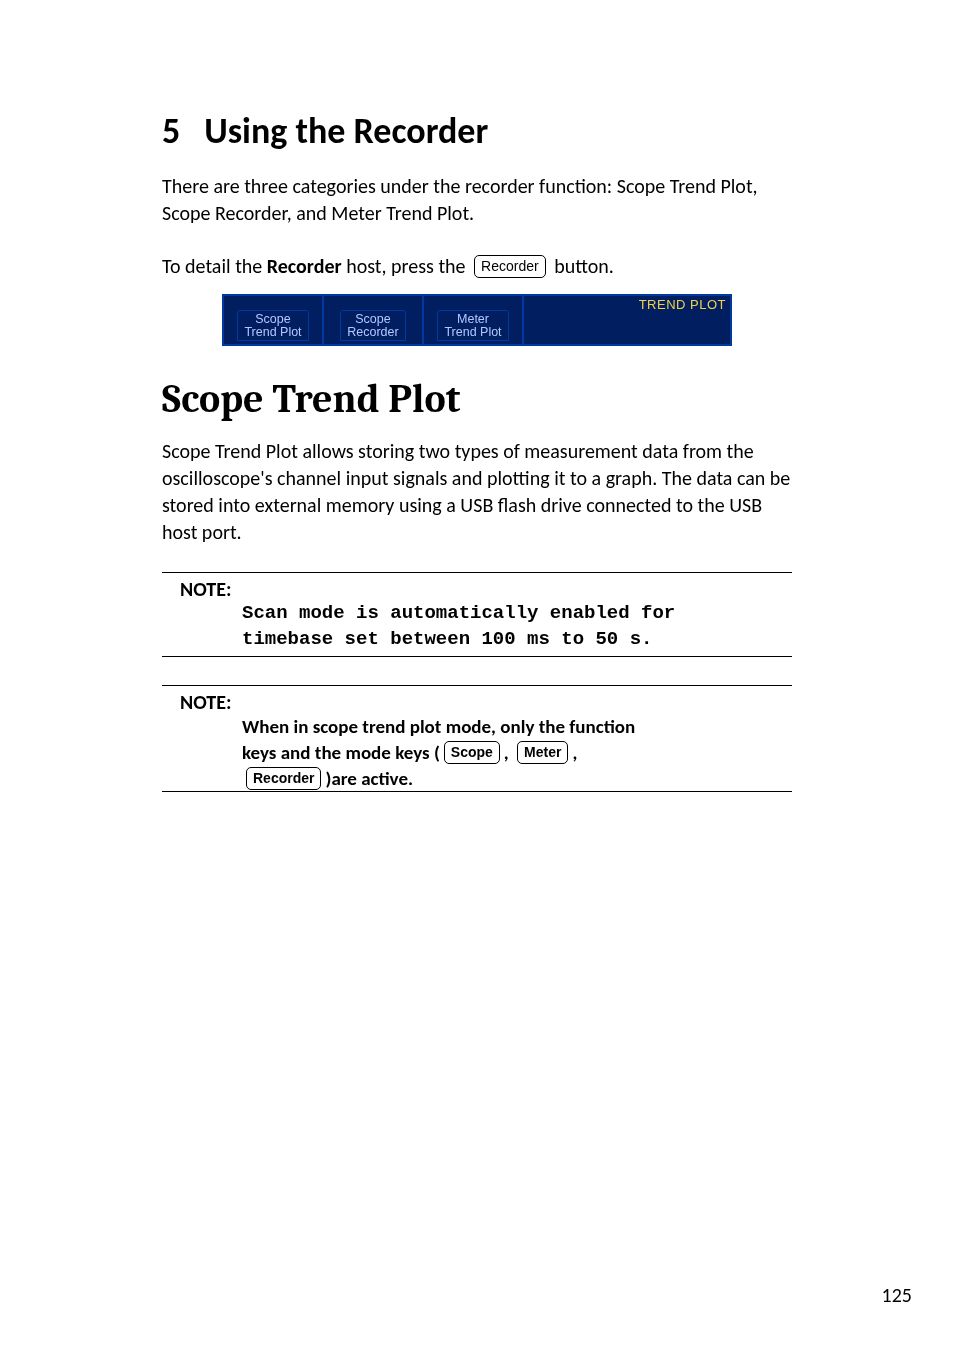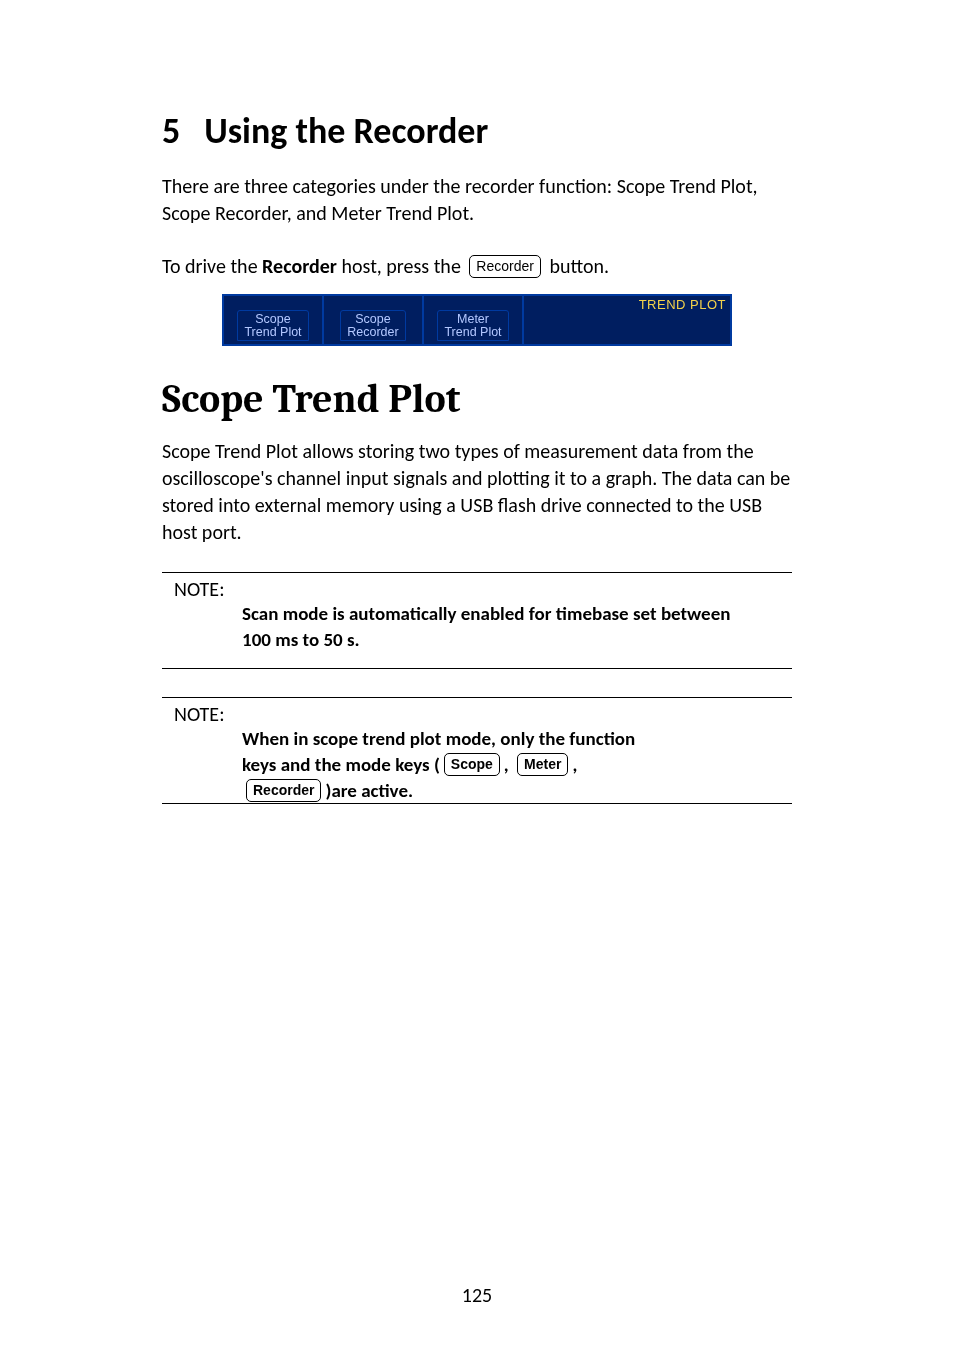--- a/index.html
+++ b/index.html
@@ -109,67 +109,67 @@
   }
   .note-block {
     margin: 8px 0 14px 0;
   }
   .rule {
     border: none;
     border-top: 1.5px solid #000;
     margin: 0 0 4px 0;
   }
   .note-label {
-    font-weight: 400;
-    font-size: 20px;
-    margin-left: 12px;
+    font-weight: 700;
+    font-size: 20px;
+    margin-left: 18px;
     display: block;
     margin-bottom: 0;
   }
   .note-body {
     margin-left: 80px;
     margin-right: 40px;
     font-weight: 700;
     font-size: 19px;
     line-height: 1.35;
   }
   .note-body p { margin: 0 0 18px 0; }
-  .note-body p:last-child { margin-bottom: 16px; }
+  .note-body p:last-child { margin-bottom: 4px; font-family: Liberation Mono, monospace; }
   .note-body-flex {
     display: block;
   }
   .note-line {
     display: flex;
     flex-wrap: wrap;
     align-items: center;
   }
   .note-line > span { white-space: pre; }
   .pagenum {
-    text-align: center;
+    text-align: right;
     font-size: 20px;
     position: absolute;
     bottom: 40px;
     left: 0;
     right: 0;
   }
 </style>
 </head>
 <body>
 
 <div class="page">
 
   <h1 class="ch-title">
     <span class="ch-num">5</span><span>Using the Recorder</span>
   </h1>
 
   <p class="para">There are three categories under the recorder function: Scope Trend Plot, Scope Recorder, and Meter Trend Plot.</p>
 
 
   <div class="inline-flow">
-    <span>To drive the </span>
+    <span>To detail the </span>
     <span style="font-weight:700;">Recorder</span>
     <span> host, press the </span>
     <span class="smallbtn">Recorder</span>
     <span> button.</span>
   </div>
 
   <div class="menubar-outer">
     <div class="menubar">
       <div class="tab">
         <div class="tab-inner">

